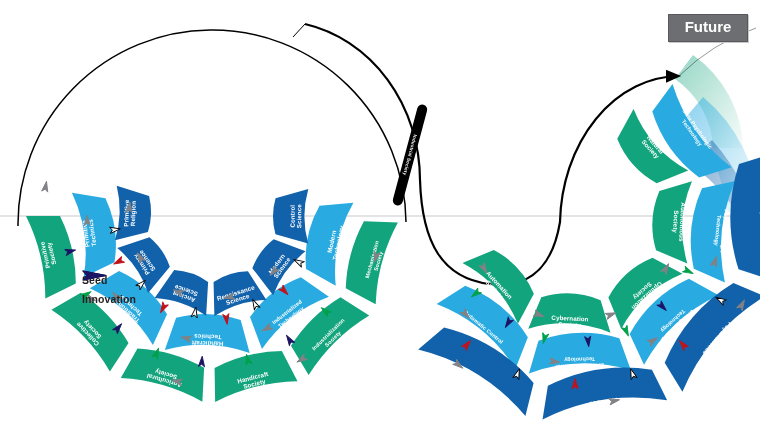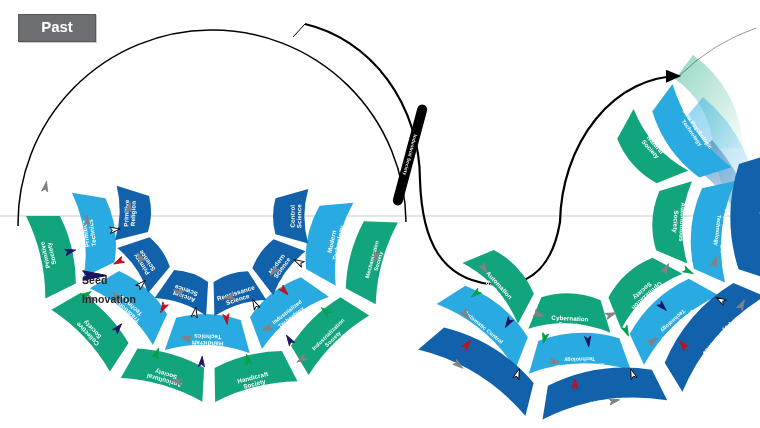--- a/index.html
+++ b/index.html
@@ -295,21 +295,21 @@
         </g>
         <g transform="translate(632.4593840787123,373.8683602920326) rotate(250)">
           <path d="M-5,-3.1 L5.4,0 L-5,3.1 L-2.6,0 Z" fill="#ffffff" stroke="#000000" stroke-width="0.9" stroke-linejoin="round"></path>
         </g>
         <g transform="translate(720.4922678357857,300) rotate(210)">
           <path d="M-5,-3.1 L5.4,0 L-5,3.1 L-2.6,0 Z" fill="#ffffff" stroke="#000000" stroke-width="0.9" stroke-linejoin="round"></path>
         </g>
       </g>
   </svg>
 
-  <div class="era-box" id="era-past">Past</div>
+  <div class="era-box" id="era-future">Future</div>
 
   <div class="legend" id="legend">
       <div class="legend-row">
         <svg class="legend-arrow" viewBox="0 0 26 11">
           <path d="M1,1 L24,5.5 L1,10 L5,5.5 Z" fill="#ffffff" stroke="#000000" stroke-width="1.1" stroke-linejoin="round"></path>
         </svg>
         <span class="legend-text">Seed</span>
       </div>
       <div class="legend-row">
         <svg class="legend-arrow" viewBox="0 0 26 11">

